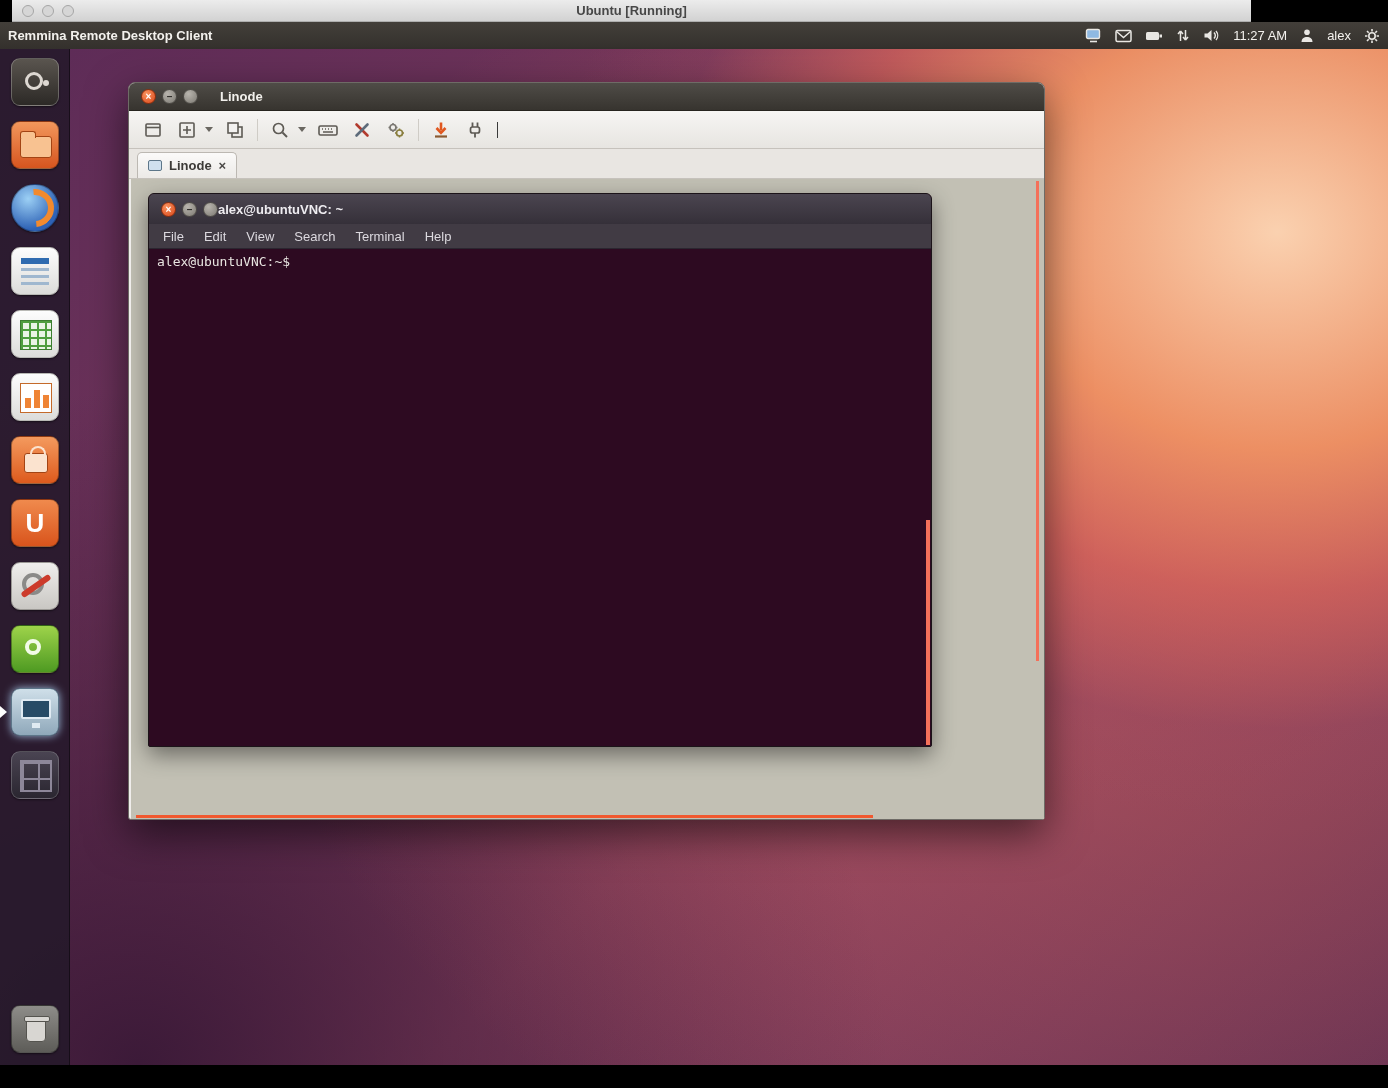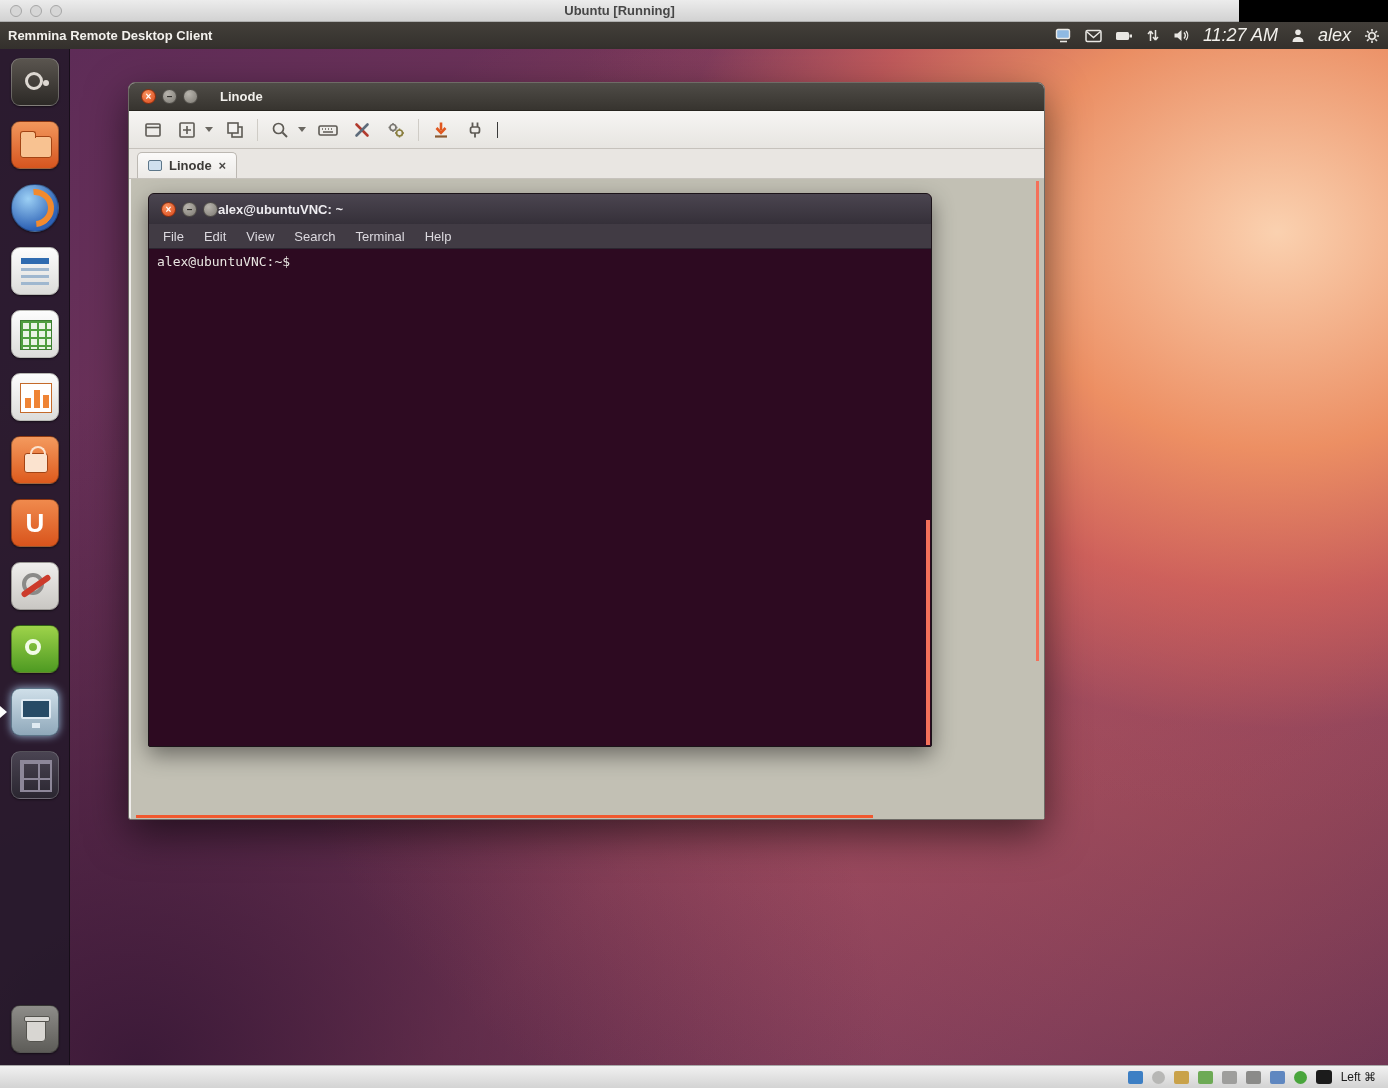--- a/index.html
+++ b/index.html
@@ -1,34 +1,34 @@
 <!DOCTYPE html>
 <html><head>
 <meta charset="utf-8">
 <style>
   * { margin:0; padding:0; box-sizing:border-box; }
   html,body { width:1388px; height:1088px; font-family:"Liberation Sans",sans-serif; }
   .abs { position:absolute; }
   .screen { position:relative; width:1388px; height:1088px; overflow:hidden; background:#000; }
 
   
-  .mac-bar { left:0; top:0; width:1239px; height:22px;
+  .mac-bar { left:12px; top:0; width:1239px; height:22px;
     background:linear-gradient(#ececec,#d2d2d2); border-bottom:1px solid #aeaeae; }
   .mac-dots { left:10px; top:5px; display:flex; gap:8px; }
   .mac-dot { width:12px; height:12px; border-radius:50%; background:#d6d6d6; border:1px solid #a6a6a6; }
   .mac-title { left:0; top:0; width:100%; height:22px; text-align:center; line-height:22px;
     font-size:13px; font-weight:700; color:#474747; }
 
   
   .panel { left:0; top:22px; width:1388px; height:36px;
     background:linear-gradient(#433f3a,#2f2c28); border-bottom:1px solid #1d1b18; }
   .panel-appmenu { left:8px; top:0; height:27px; line-height:27px; font-size:13px; font-weight:700; color:#f3f1ed; }
   .panel-right { right:8px; top:0; height:27px; display:flex; align-items:center; gap:13px; }
   .panel-right svg { display:block; }
-  .panel-text { font-size:18px; color:#f3f1ed;font-style:italic; }
+  .panel-text { font-size:13px; color:#f3f1ed; }
 
   
   .desktop { left:0; top:49px; width:1388px; height:1016px;
     background-color:#4a2449;
     background-image:
       radial-gradient(ellipse 760px 620px at 92% 18%, rgba(255,216,180,.95), rgba(244,150,100,.9) 35%, rgba(222,104,92,.65) 58%, rgba(150,70,100,.25) 80%, rgba(0,0,0,0) 95%),
       radial-gradient(ellipse 1250px 1000px at 82% 48%, rgba(214,100,88,.55), rgba(0,0,0,0) 72%),
       radial-gradient(ellipse 1000px 900px at 10% 100%, rgba(52,22,52,.9), rgba(0,0,0,0) 75%),
       linear-gradient(135deg,#5c2b57 0%,#74365a 35%,#8f4462 60%,#623053 100%); }
 
@@ -358,26 +358,14 @@
           </div>
           <div class="abs artifact term-artifact"></div>
         </div>
 
         <div class="abs artifact artifact-right"></div>
         <div class="abs artifact-bottom"></div>
       </div>
     </div>
   </div>
 
-  <div class="abs bottom-bar">
-    <span class="sicon" style="background:#3d7fc4"></span>
-    <span class="sicon" style="background:#b7b7b5;border-radius:50%;width:13px"></span>
-    <span class="sicon" style="background:#c9a24a"></span>
-    <span class="sicon" style="background:#6daa55"></span>
-    <span class="sicon" style="background:#9e9e9c"></span>
-    <span class="sicon" style="background:#8b8b89"></span>
-    <span class="sicon" style="background:#5f87c0"></span>
-    <span class="sicon" style="background:#49a53c;border-radius:50%;width:13px"></span>
-    <span class="hostkey-box"></span>
-    <span class="hostkey-label">Left ⌘</span>
-  </div>
 
 </div>
 
 </body></html>

